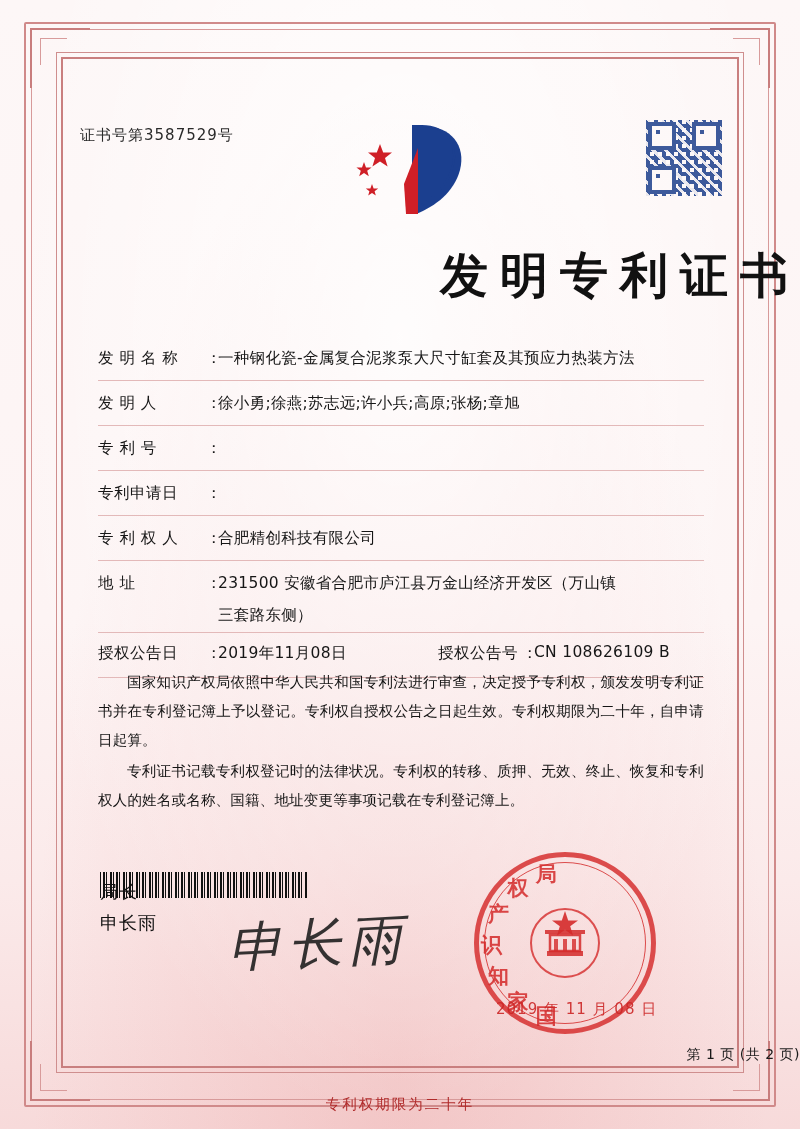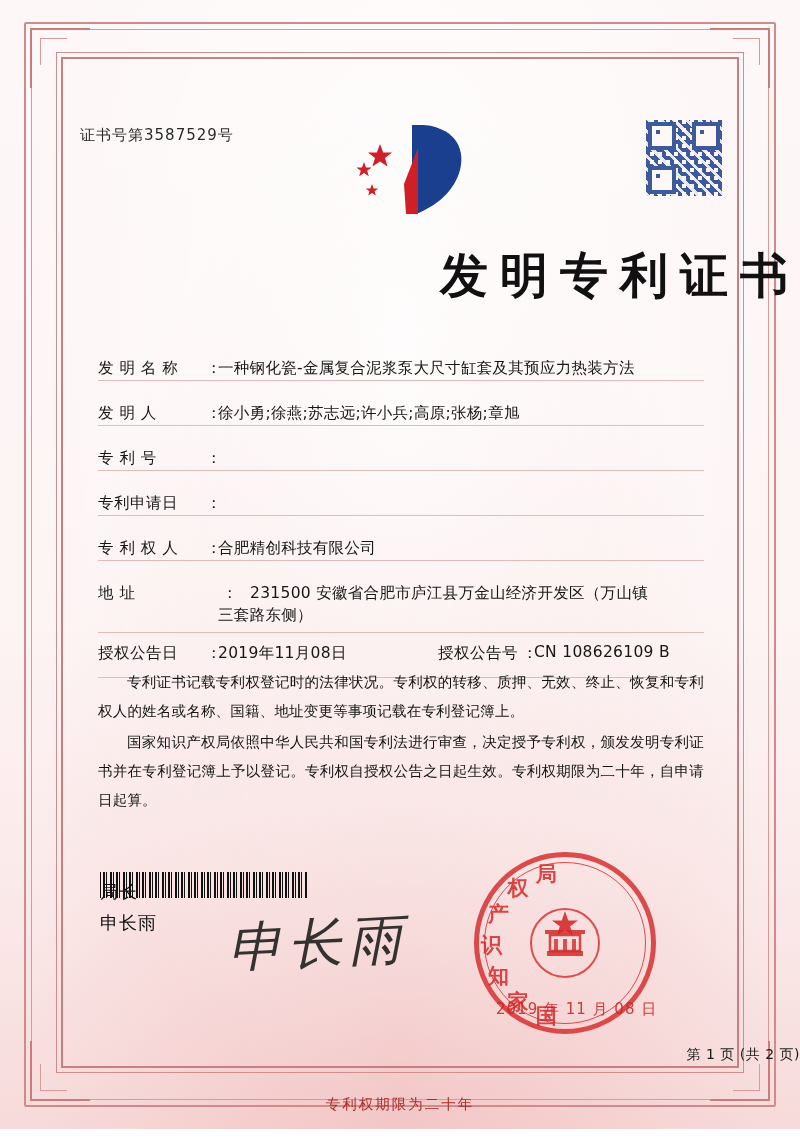--- a/index.html
+++ b/index.html
@@ -146,29 +146,29 @@
 
   
   .fields {
     position: absolute;
     left: 98px;
     right: 96px;
     top: 336px;
   }
   .field-row {
     display: flex;
-    align-items: flex-end;
+    align-items: flex-start;
     font-size: 15.5px;
     color: #161616;
     min-height: 34px;
     padding-top: 10px;
     border-bottom: 1px solid #e3b9b9;
     line-height: 1.55;
   }
-  .field-row.no-line { border-bottom: none; gap: 16px; }
+  .field-row.no-line { border-bottom: none; }
   .field-label {
     flex: 0 0 auto;
     width: 108px;
     white-space: pre;
     letter-spacing: 0.5px;
   }
   .field-colon {
     flex: 0 0 auto;
     width: 12px;
   }
@@ -406,22 +406,22 @@
       </div>
       <div class="split-right">
         <div class="field-label">授权公告号</div>
         <div class="field-colon">：</div>
         <div class="field-value">CN 108626109 B</div>
       </div>
     </div>
   </div>
 
   <div class="body-text">
+    <p>国家知识产权局依照中华人民共和国专利法进行审查，决定授予专利权，颁发发明专利证书并在专利登记簿上予以登记。专利权自授权公告之日起生效。专利权期限为二十年，自申请日起算。</p>
     <p>专利证书记载专利权登记时的法律状况。专利权的转移、质押、无效、终止、恢复和专利权人的姓名或名称、国籍、地址变更等事项记载在专利登记簿上。</p>
-    <p>国家知识产权局依照中华人民共和国专利法进行审查，决定授予专利权，颁发发明专利证书并在专利登记簿上予以登记。专利权自授权公告之日起生效。专利权期限为二十年，自申请日起算。</p>
   </div>
 
   <div class="barcode"></div>
 
   <div class="sig-block">
     <div>局长</div>
     <div>申长雨</div>
   </div>
   <div class="handwriting">申长雨</div>
 

